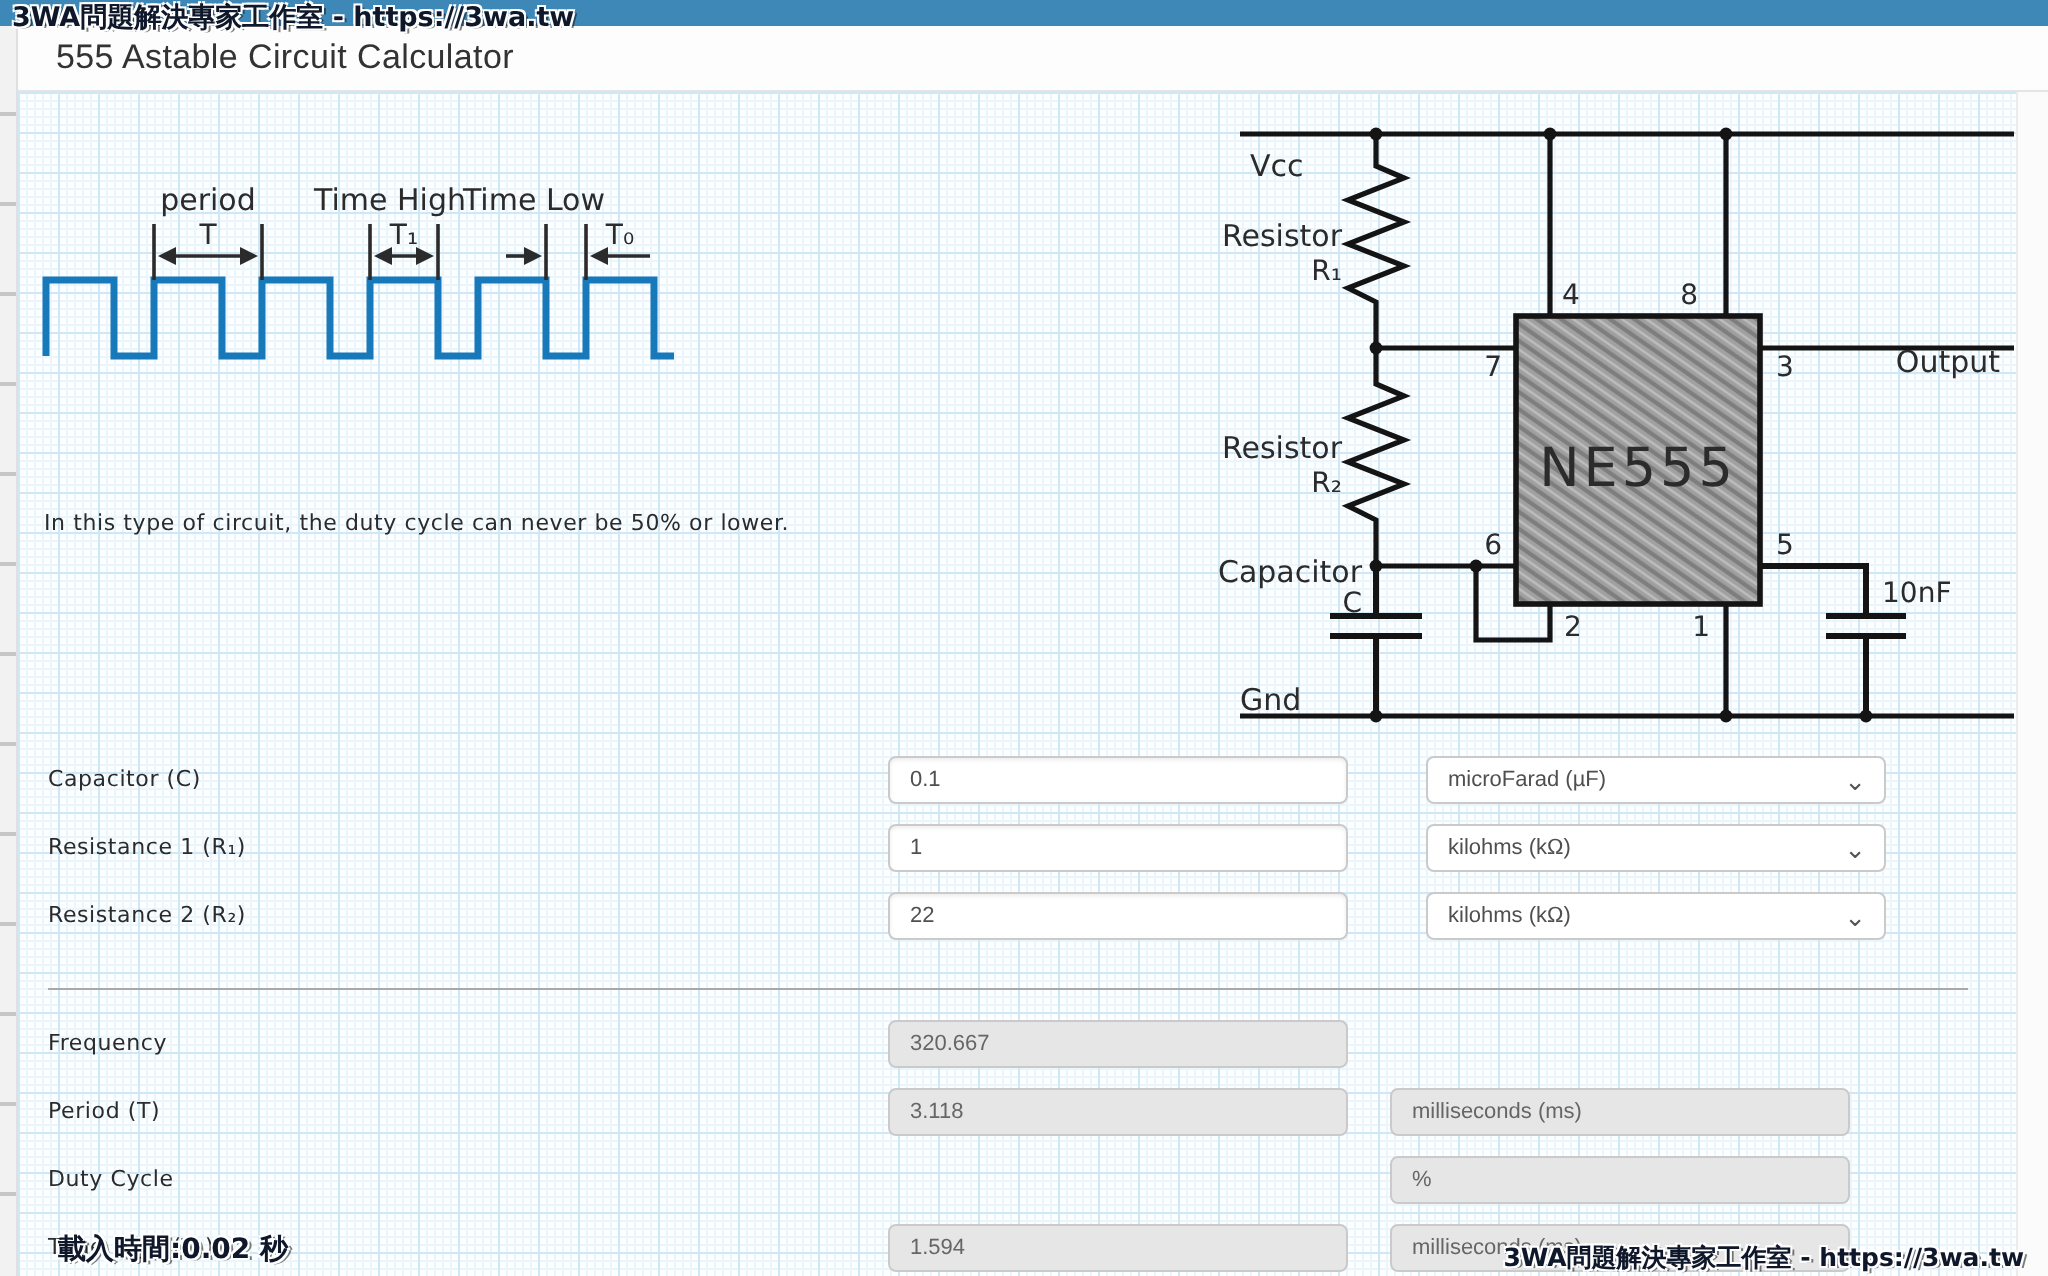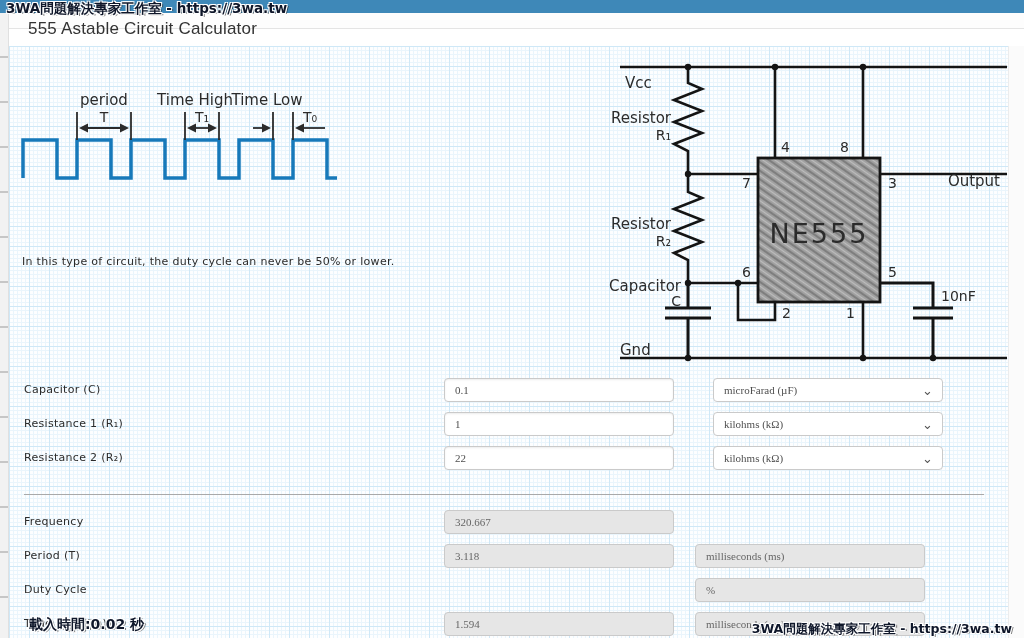--- a/index.html
+++ b/index.html
@@ -1,19 +1,19 @@
 <!DOCTYPE html>
 <html><head>
 <meta charset="utf-8">
 <style>
   * { margin:0; padding:0; box-sizing:border-box; }
   html,body { width:1024px; height:638px; overflow:hidden; background:#fff;
               font-family:"DejaVu Sans", sans-serif; }
   .topbar { position:absolute; left:0; top:0; width:1024px; height:13px; background:#3e88b8; z-index:30; }
-  .header { position:absolute; left:0; top:13px; width:1024px; height:16px; background:#fdfdfd;
+  .header { position:absolute; left:0; top:13px; width:1024px; height:33px; background:#fdfdfd;
             border-bottom:1px solid #e4e4e4; z-index:5; }
   .header h1 { position:absolute; left:28px; top:6px; font-size:17px; font-weight:normal;
                color:#333; font-family:"Liberation Sans", sans-serif; letter-spacing:0.2px; }
   .ruler { position:absolute; left:0; top:13px; width:9px; height:625px; background:#f2f2f2;
            border-right:1px solid #e0e0e0; z-index:6;
            background-image:repeating-linear-gradient(180deg, transparent 0 43px, #c6c6c6 43px 45px); }
   .scrolltrack { position:absolute; right:0; top:46px; width:16px; height:592px; background:#fbfbfb;
                  border-left:1px solid #ececec; z-index:6; }
   .content { position:absolute; left:9px; top:46px; width:999px; height:592px;
              background-color:#fdfeff;
@@ -24,21 +24,21 @@
                linear-gradient(90deg, #eaf5fc 1px, transparent 1px);
              background-size:20px 20px, 20px 20px, 4px 4px, 4px 4px; }
   .hand { color:#2b2b2b; font-size:11px; line-height:21px; letter-spacing:0.3px; }
   .para { position:absolute; left:13px; width:556px; }
   .wavewrap { position:absolute; left:6px; top:44px; }
   .circuitwrap { position:absolute; left:596px; top:9px; }
   .row { position:absolute; left:0; width:999px; height:24px; }
   .row .lbl { position:absolute; left:15px; top:1px; font-size:11px; }
   .inp, .sel, .out {
       position:absolute; height:24px; width:230px; border:1px solid #cacaca; border-radius:4px;
-      font-family:Liberation Serif, serif; font-size:11px; color:#4f4f4f;
+      font-family:Liberation Sans, sans-serif; font-size:11px; color:#4f4f4f;
       padding:0 10px; background:#fff; }
   .inp { left:435px; box-shadow:inset 0 1px 2px rgba(0,0,0,0.08); }
   .sel { left:704px; line-height:22px; cursor:pointer; }
   .sel .chev { position:absolute; right:9px; top:1px; color:#555; font-size:13px; }
   .out { background:#e6e6e6; color:#666; box-shadow:none; }
   .out.val { left:435px; }
   .out.unit { left:686px; line-height:22px; }
   hr.divider { position:absolute; left:15px; top:448px; width:960px; border:none;
                border-top:1px solid #a9a9a9; }
   .wm { position:absolute; z-index:40; font-weight:bold; color:#0f172a;

